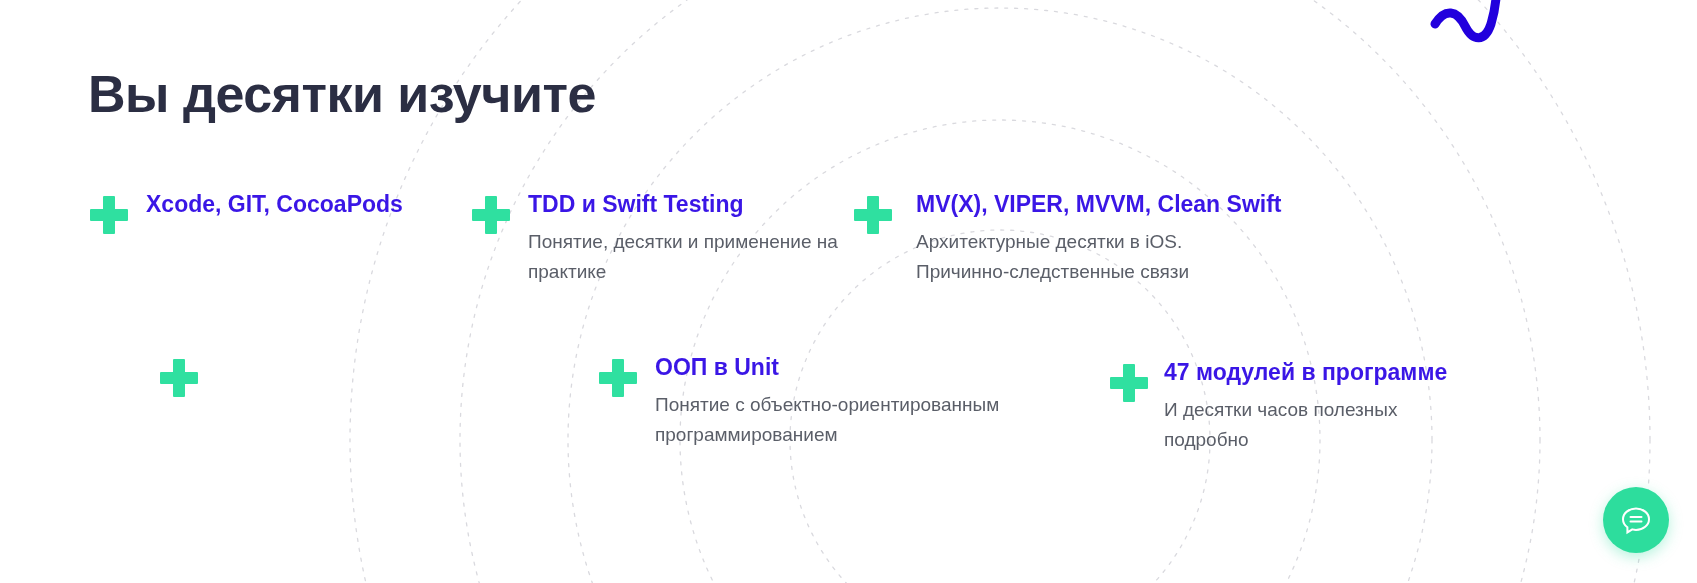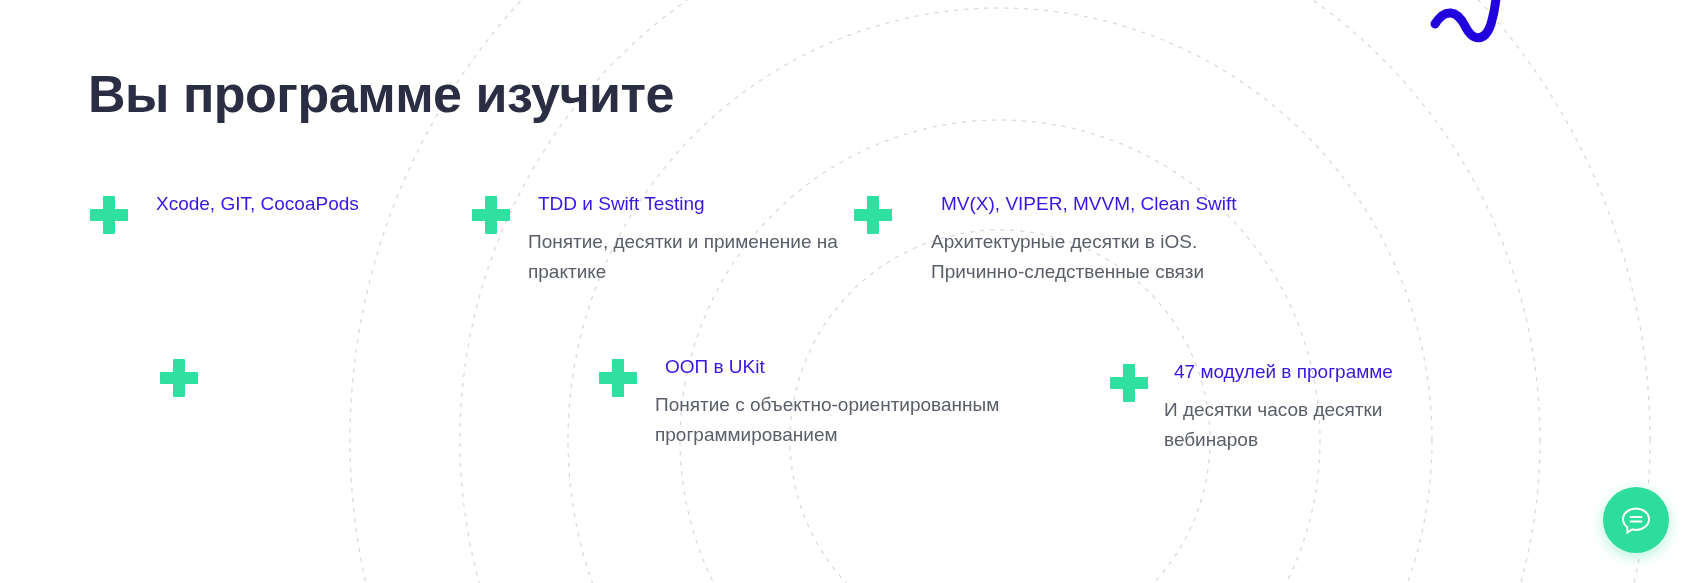--- a/index.html
+++ b/index.html
@@ -90,39 +90,39 @@
   .plus-icon::after {
     left: 2px;
     top: 15px;
     width: 38px;
     height: 12px;
   }
   .feature-text {
     margin-left: 16px;
   }
   .feature-title {
-    font-size: 19px;
+    font-size: 23px;
     line-height: 24px;
-    font-weight: 400;
+    font-weight: 700;
     color: #3a16e6;
-    margin: 0 0 11px 10px;
+    margin: 0 0 11px 0;
     white-space: nowrap;
   }
   .feature-desc {
     font-size: 19px;
     line-height: 30px;
     font-weight: 400;
     color: #5a5e68;
     margin: 0;
   }
 
   
   .f0 { left: 88px;  top: 192px; }
   .f1 { left: 470px; top: 192px; }
-  .f2 { left: 852px; top: 192px; gap: 15px; }
+  .f2 { left: 852px; top: 192px; }
   
   .f3 { left: 158px;  top: 355px; }
   .f4 { left: 597px;  top: 355px; }
   .f5 { left: 1108px; top: 360px; }
 
   .f0 .feature-desc, .f1 .feature-desc,
   .f3 .feature-desc, .f4 .feature-desc { max-width: 370px; }
   .f2 .feature-desc { max-width: 340px; }
   .f5 .feature-desc { max-width: 258px; }
   .f2 .feature-text { margin-left: 22px; }
@@ -161,21 +161,21 @@
         <circle cx="1000" cy="440" r="540"></circle>
         <circle cx="1000" cy="440" r="650"></circle>
       </g>
     </svg>
 
     <svg class="squiggle" viewBox="0 0 150 100">
       <path d="M8 58 C 18 42, 30 44, 38 60 C 46 76, 58 76, 64 58 C 70 38, 72 12, 66 -6" fill="none" stroke="#2200dd" stroke-width="9" stroke-linecap="round"></path>
     </svg>
   </div>
 
-  <h1 class="heading">Вы программе изучите</h1>
+  <h1 class="heading">Вы десятки изучите</h1>
 
   <div class="features">
 
     <div class="feature f0">
       <span class="plus-icon"></span>
       <div class="feature-text">
         <div class="feature-title">Xcode, GIT, CocoaPods</div>
       </div>
     </div>
 
@@ -195,30 +195,30 @@
       </div>
     </div>
 
     <div class="feature f3">
       <span class="plus-icon"></span>
     </div>
 
     <div class="feature f4">
       <span class="plus-icon"></span>
       <div class="feature-text">
-        <div class="feature-title">ООП в UKit</div>
+        <div class="feature-title">ООП в Unit</div>
         <div class="feature-desc">Понятие с объектно-ориентированным программированием</div>
       </div>
     </div>
 
     <div class="feature f5">
       <span class="plus-icon"></span>
       <div class="feature-text">
         <div class="feature-title">47 модулей в программе</div>
-        <div class="feature-desc">И десятки часов десятки вебинаров</div>
+        <div class="feature-desc">И десятки часов полезных подробно</div>
       </div>
     </div>
 
   </div>
 
   <button class="chat-fab">
     <svg width="34" height="34" viewBox="0 0 34 34">
       <path d="M17 5.5 C 9.8 5.5, 4 10.3, 4 16.2 C 4 19.4, 5.7 22.3, 8.4 24.2
                L 8.4 29.4 L 13.3 26.4 C 14.5 26.7, 15.7 26.9, 17 26.9
                C 24.2 26.9, 30 22.1, 30 16.2 C 30 10.3, 24.2 5.5, 17 5.5 Z" fill="none" stroke="#ffffff" stroke-width="2"></path>

